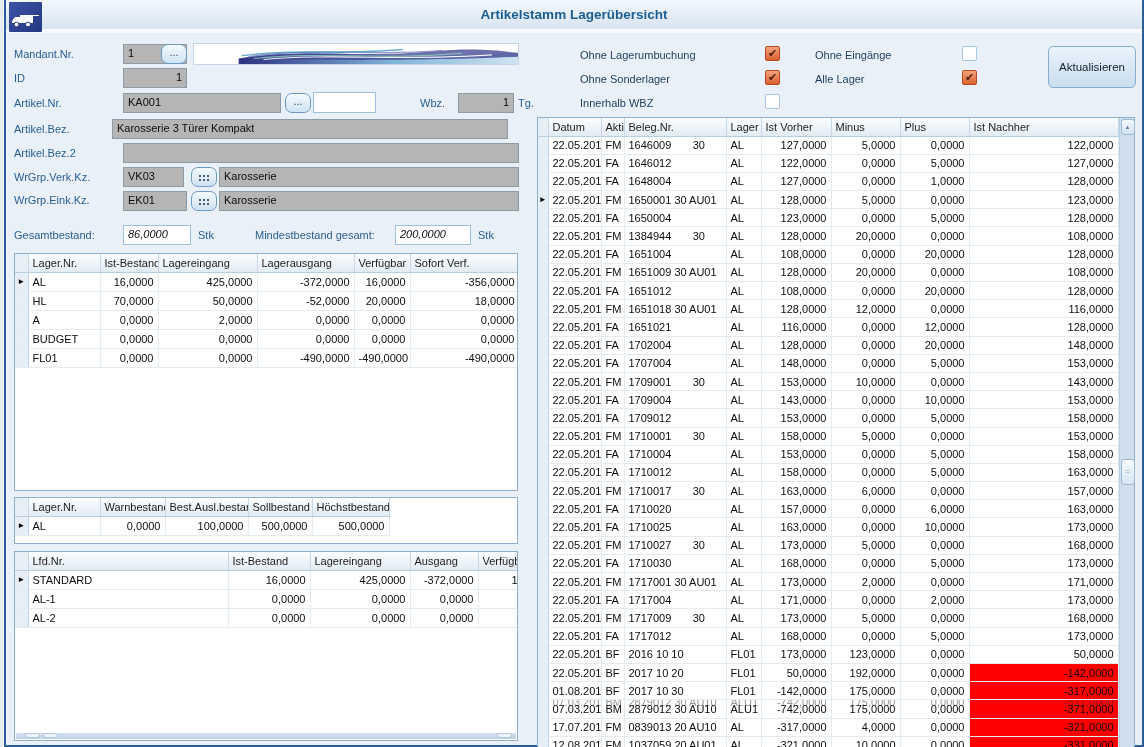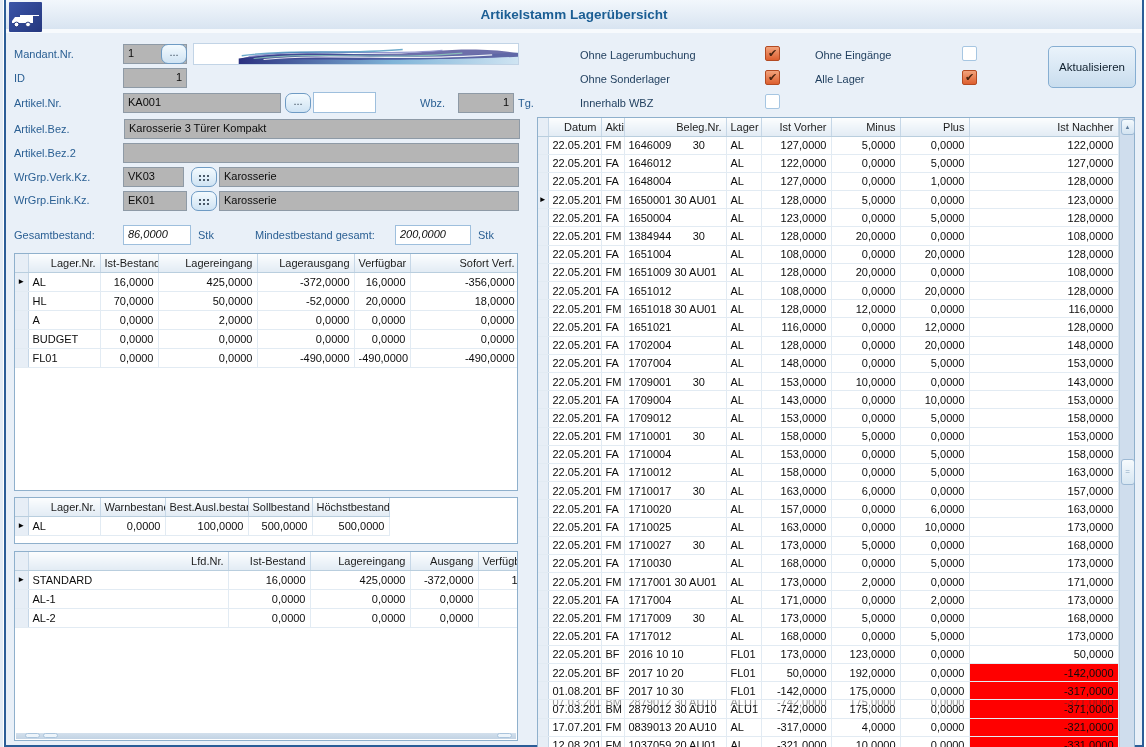--- a/index.html
+++ b/index.html
@@ -36,21 +36,21 @@
   .chk.on{background:linear-gradient(#f2a37c,#dd5f2f);border:1px solid #b34a22;
           color:#4a2410;font-weight:bold;font-size:11px;line-height:13px;text-align:center;}
   .flabel{position:absolute;color:#1d3c5c;white-space:nowrap;}
   .refresh{position:absolute;left:1042px;top:46px;width:88px;height:42px;border:1px solid #86aed2;
            border-radius:5px;background:linear-gradient(#eaf3fb,#c9ddee);font-size:11.5px;color:#10202e;
            font-family:"Liberation Sans",sans-serif;}
   
   .box{position:absolute;background:#ffffff;border:1px solid #8fb0cc;overflow:hidden;}
   table.grid{border-collapse:collapse;table-layout:fixed;font-size:11px;}
   table.grid th{background:linear-gradient(#fcfdfe,#e2ebf4);border-right:1px solid #c6d7e7;
-       border-bottom:1px solid #b9cede;font-weight:normal;text-align:right;color:#1c1c1c;
+       border-bottom:1px solid #b9cede;font-weight:normal;text-align:left;color:#1c1c1c;
        padding:0 4px;height:18px;white-space:nowrap;overflow:hidden;}
   table.grid td{border-right:1px solid #e2ebf3;border-bottom:1px solid #e2ebf3;
        padding:0 4px;white-space:nowrap;overflow:hidden;height:19px;color:#0c0c0c;}
   table.grid td.sel, table.grid th.sel{background:#e7eef6;border-right:1px solid #c6d7e7;
        padding:0;text-align:center;font-size:8px;color:#000;}
   td.alert{background:#ff0000;color:#6d0d0d;}
   tr.glitch td{text-shadow:0 -7px 0 rgba(45,45,45,0.5);}
   
   #t1{left:8px;top:253px;width:504px;height:238px;}
   #t1 col.c0{width:13px}#t1 col.c1{width:72px}#t1 col.c2{width:58px}#t1 col.c3{width:99px}
@@ -134,21 +134,21 @@
 
     <div class="lbl" style="left:8px;top:97px">Artikel.Nr.</div>
     <div class="fld" style="left:117px;top:93px;width:158px">KA001</div>
     <div class="mini-btn" style="left:279px;top:93px">...</div>
     <div class="fld white" style="left:307px;top:92px;width:63px;height:21px"></div>
     <div class="lbl" style="left:414px;top:97px">Wbz.</div>
     <div class="fld r" style="left:452px;top:93px;width:56px">1</div>
     <div class="lbl" style="left:512px;top:97px">Tg.</div>
 
     <div class="lbl" style="left:8px;top:123px">Artikel.Bez.</div>
-    <div class="fld" style="left:118px;top:119px;width:396px">Karosserie 3 Türer Kompakt</div>
+    <div class="fld" style="left:106px;top:119px;width:396px">Karosserie 3 Türer Kompakt</div>
 
     <div class="lbl" style="left:8px;top:147px">Artikel.Bez.2</div>
     <div class="fld" style="left:117px;top:143px;width:396px"></div>
 
     <div class="lbl" style="left:8px;top:171px">WrGrp.Verk.Kz.</div>
     <div class="fld" style="left:117px;top:167px;width:61px">VK03</div>
     <div class="mini-btn grid-btn" style="left:185px;top:167px">
         <div class="dots"></div>
       </div>
     <div class="fld" style="left:213px;top:167px;width:300px">Karosserie</div>

